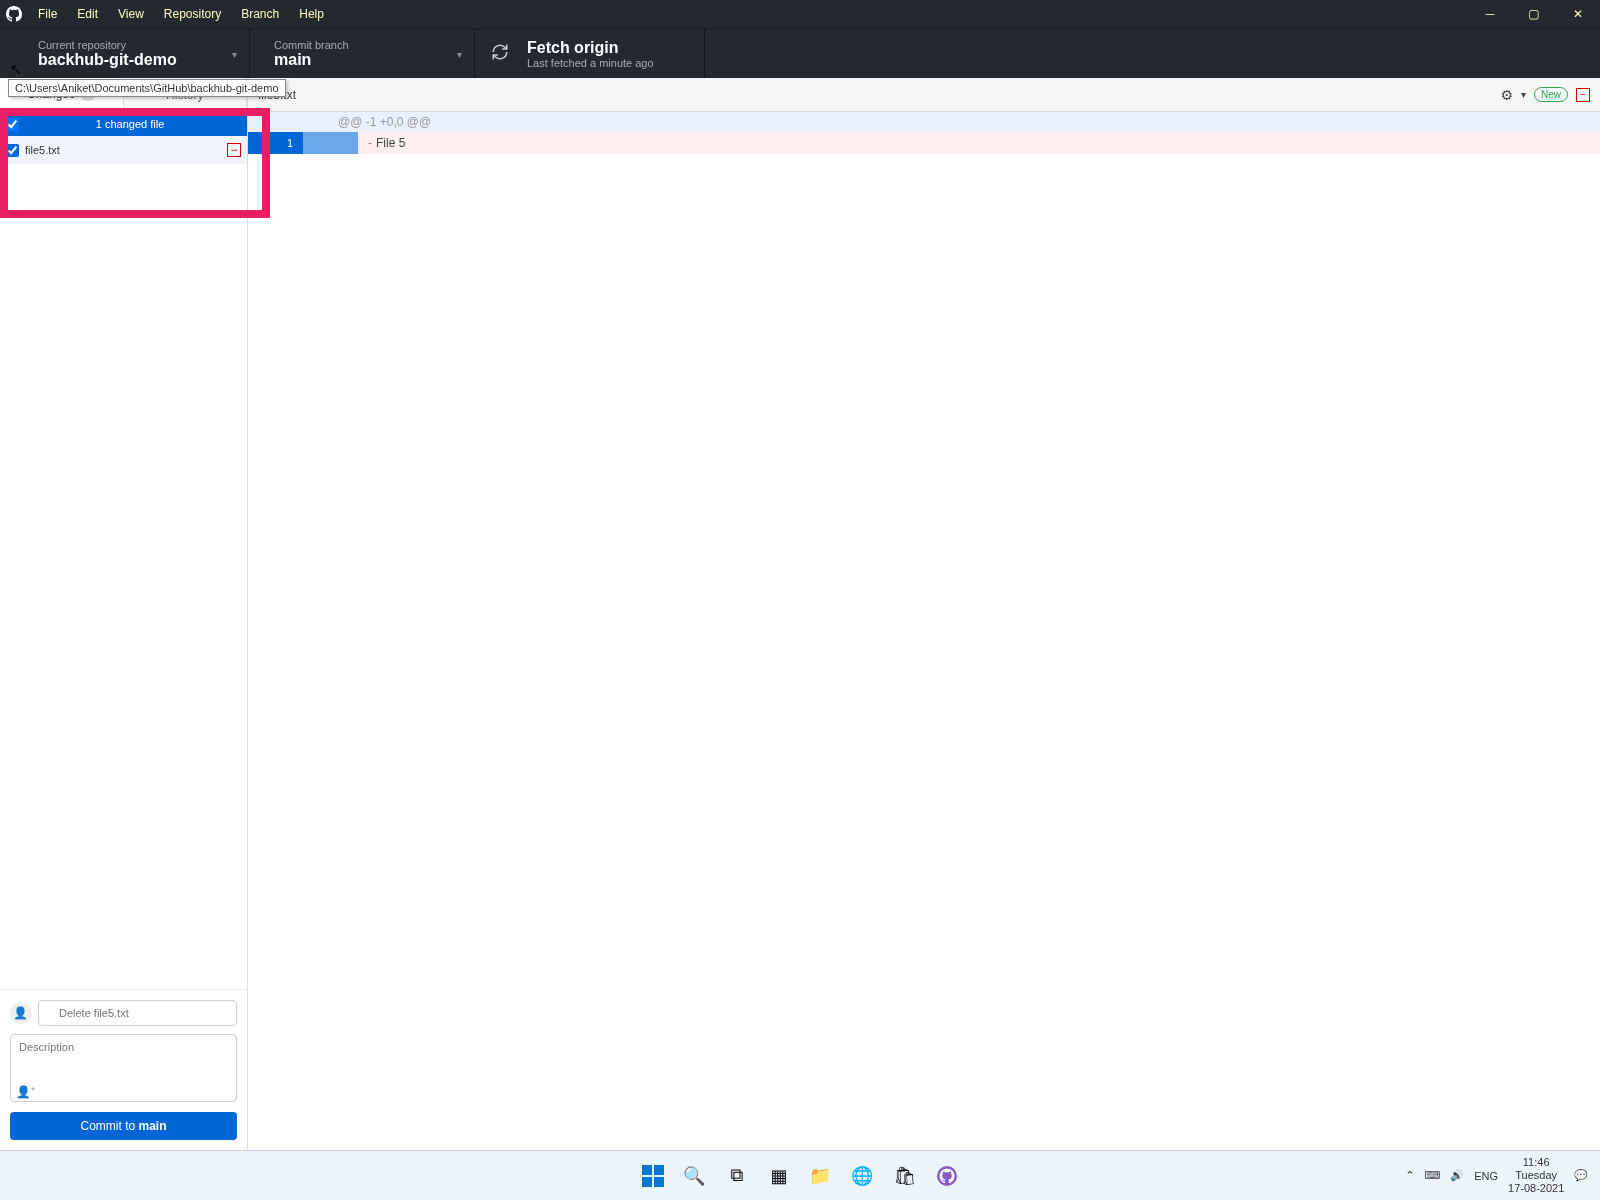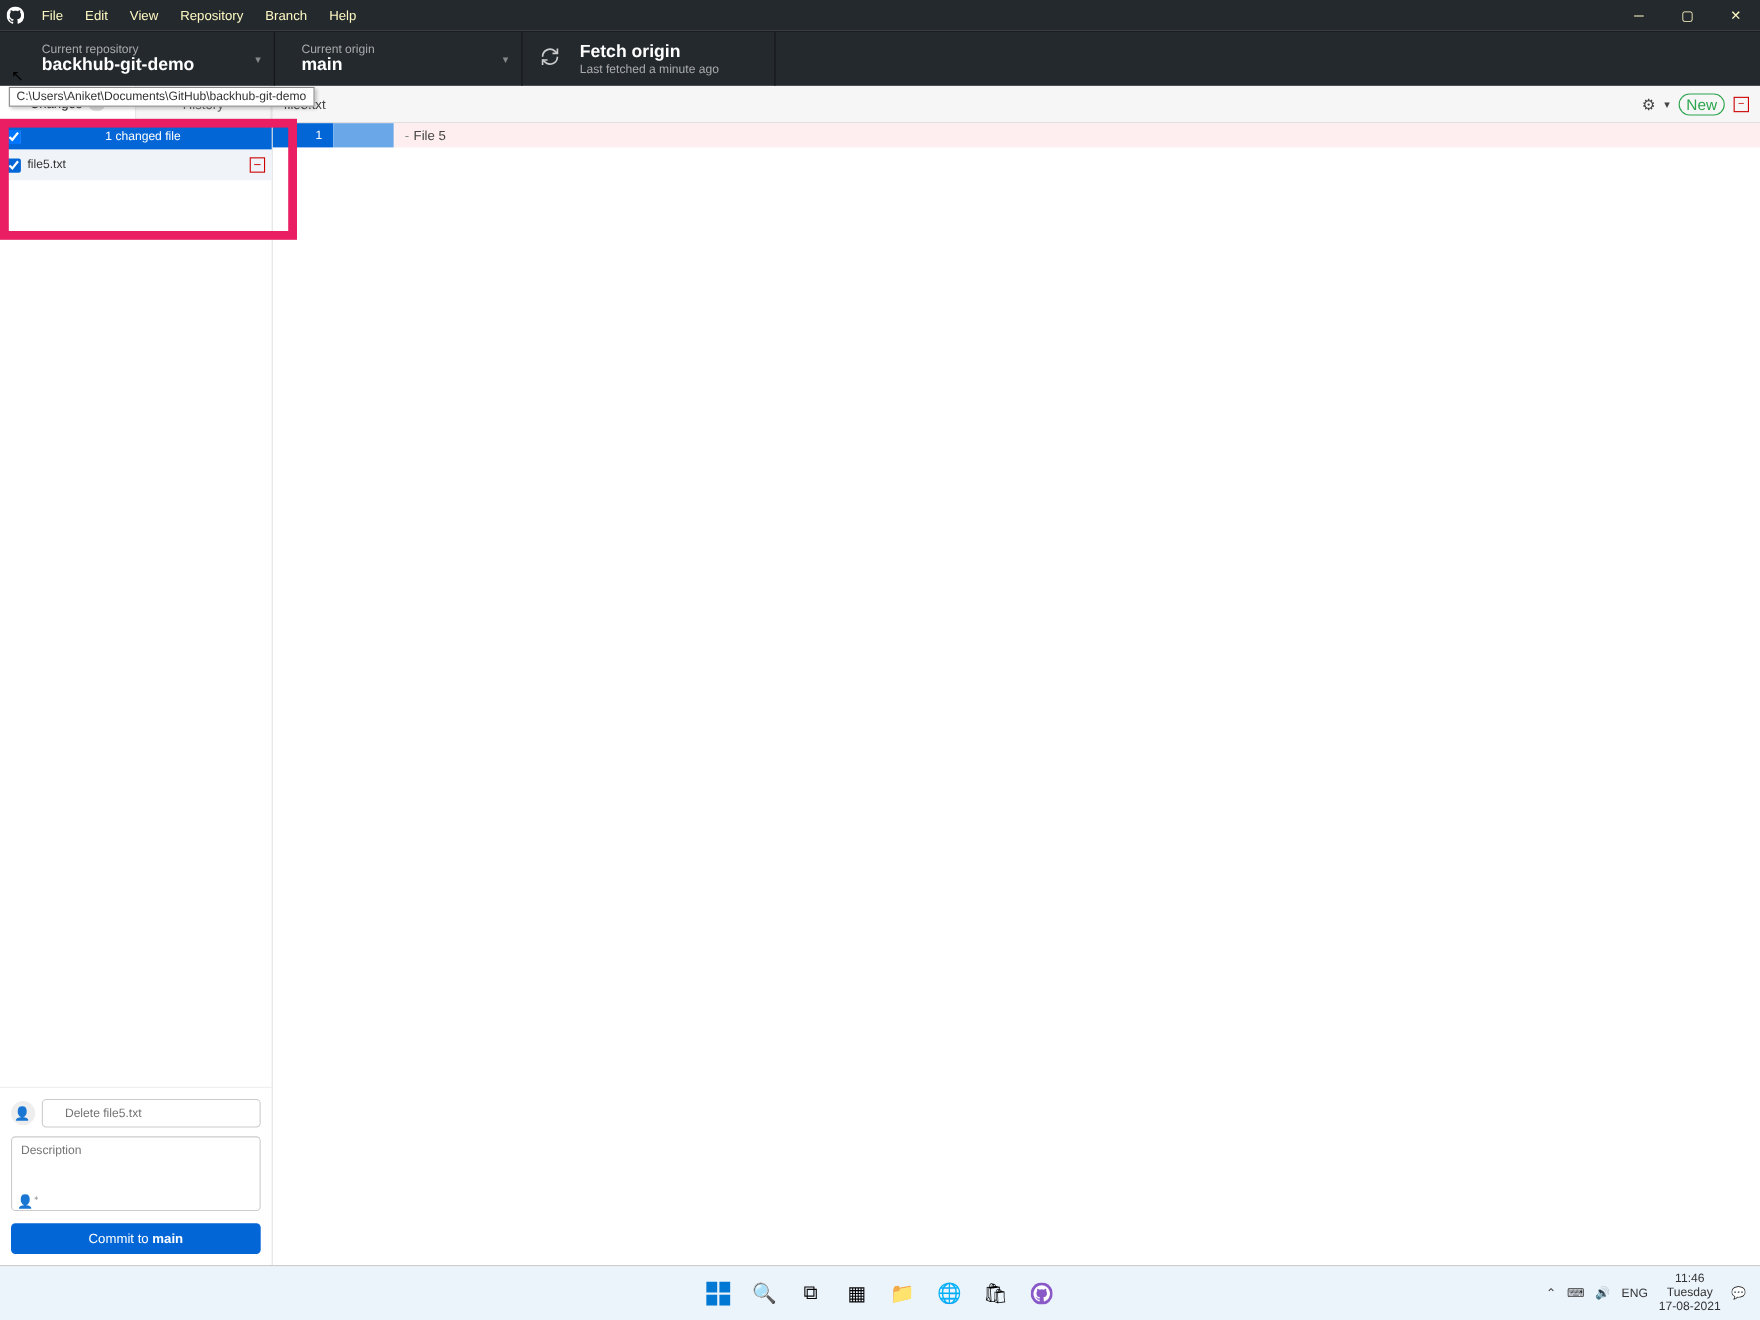--- a/index.html
+++ b/index.html
@@ -40,21 +40,21 @@
 .commit-summary input { flex:1; height:26px; border:1px solid #ccc; border-radius:4px; font-size:11px; padding:0 20px; color:#999;}
 .commit-desc { width:100%; height:68px; border:1px solid #ccc; border-radius:4px; font-size:11px; padding:6px 8px; color:#999; resize:none; position:relative;}
 .commit-desc-wrap { position:relative; margin-bottom:6px;}
 .coauthor { position:absolute; left:6px; bottom:6px; font-size:12px; color:#888;}
 .commit-btn { width:100%; height:28px; background:#0366d6; color:#fff; border:none; border-radius:4px; font-size:12px; cursor:pointer;}
 .diff-area { flex:1; display:flex; flex-direction:column; background:#fff;}
 .diff-header { height:34px; border-bottom:1px solid #ddd; display:flex; align-items:center; padding:0 10px; font-size:12px; color:#444; background:#f6f6f6;}
 .diff-header .spacer{flex:1;}
 .diff-header .right-icons{ display:flex; align-items:center; gap:8px;}
 .gear-icon{ font-size:14px; color:#444;}
-.new-pill{ border:1px solid #2da44e; color:#2da44e; font-size:14px; border-radius:10px; padding:1px 6px;}
+.new-pill{ border:1px solid #2da44e; color:#2da44e; font-size:10px; border-radius:10px; padding:1px 6px;}
 .diff-hunk { font-family: Consolas, monospace; font-size:12px;}
 .hunk-header { background:#e8f0fe; color:#999; padding:2px 10px 2px 90px; border-bottom:1px solid #eee; height:20px; display:flex; align-items:center;}
 .hunk-row { display:flex; height:22px; align-items:center;}
 .hunk-row .ln { width:55px; text-align:right; padding-right:10px; color:#fff; background:#0366d6; height:100%; display:flex; align-items:center; justify-content:flex-end; font-size:11px;}
 .hunk-row .ln.second { background:#6aa7e8; }
 .hunk-row .content { flex:1; background:#ffeef0; color:#444; padding-left:10px; height:100%; display:flex; align-items:center;}
 .hunk-row .content .minus{ color:#888; margin-right:4px;}
 .taskbar { height:50px; background:#ebf3fb; border-top:1px solid #ccc; display:flex; align-items:center; position:relative;}
 .taskbar .center-icons { position:absolute; left:50%; transform:translateX(-50%); display:flex; gap:14px; align-items:center;}
 .tb-icon { width:28px; height:28px; display:flex; align-items:center; justify-content:center; font-size:18px;}
@@ -87,21 +87,21 @@
   </div>
 </div>
 
 <div class="toolbar">
   <div class="toolbar-section repo">
     <div class="label-top">Current repository</div>
     <div class="label-bottom">backhub-git-demo</div>
     <span class="chev-down">▾</span>
   </div>
   <div class="toolbar-section branch">
-    <div class="label-top">Current origin</div>
+    <div class="label-top">Commit branch</div>
     <div class="label-bottom">main</div>
     <span class="chev-down">▾</span>
   </div>
   <div class="toolbar-section fetch">
     <span class="refresh-icon">
       <svg width="18" height="18" viewBox="0 0 24 24" fill="none" stroke="#ccc" stroke-width="2">
           <path d="M21 2v6h-6"></path>
           <path d="M3 12a9 9 0 0 1 15-6.7L21 8"></path>
           <path d="M3 22v-6h6"></path>
           <path d="M21 12a9 9 0 0 1-15 6.7L3 16"></path>
@@ -153,20 +153,21 @@
       <span>file5.txt</span>
       <span class="spacer"></span>
       <div class="right-icons">
         <span class="gear-icon">⚙</span>
         <span style="font-size:10px;">▾</span>
         <span class="new-pill">New</span>
         <span class="collapse-icon">−</span>
       </div>
     </div>
     <div class="diff-hunk">
+      <div class="hunk-header">@@ -1 +0,0 @@</div>
       <div class="hunk-row">
         <div class="ln">1</div>
         <div class="ln second"></div>
         <div class="content">
             <span class="minus">-</span>
             <span>File 5</span>
           </div>
       </div>
     </div>
   </div>

